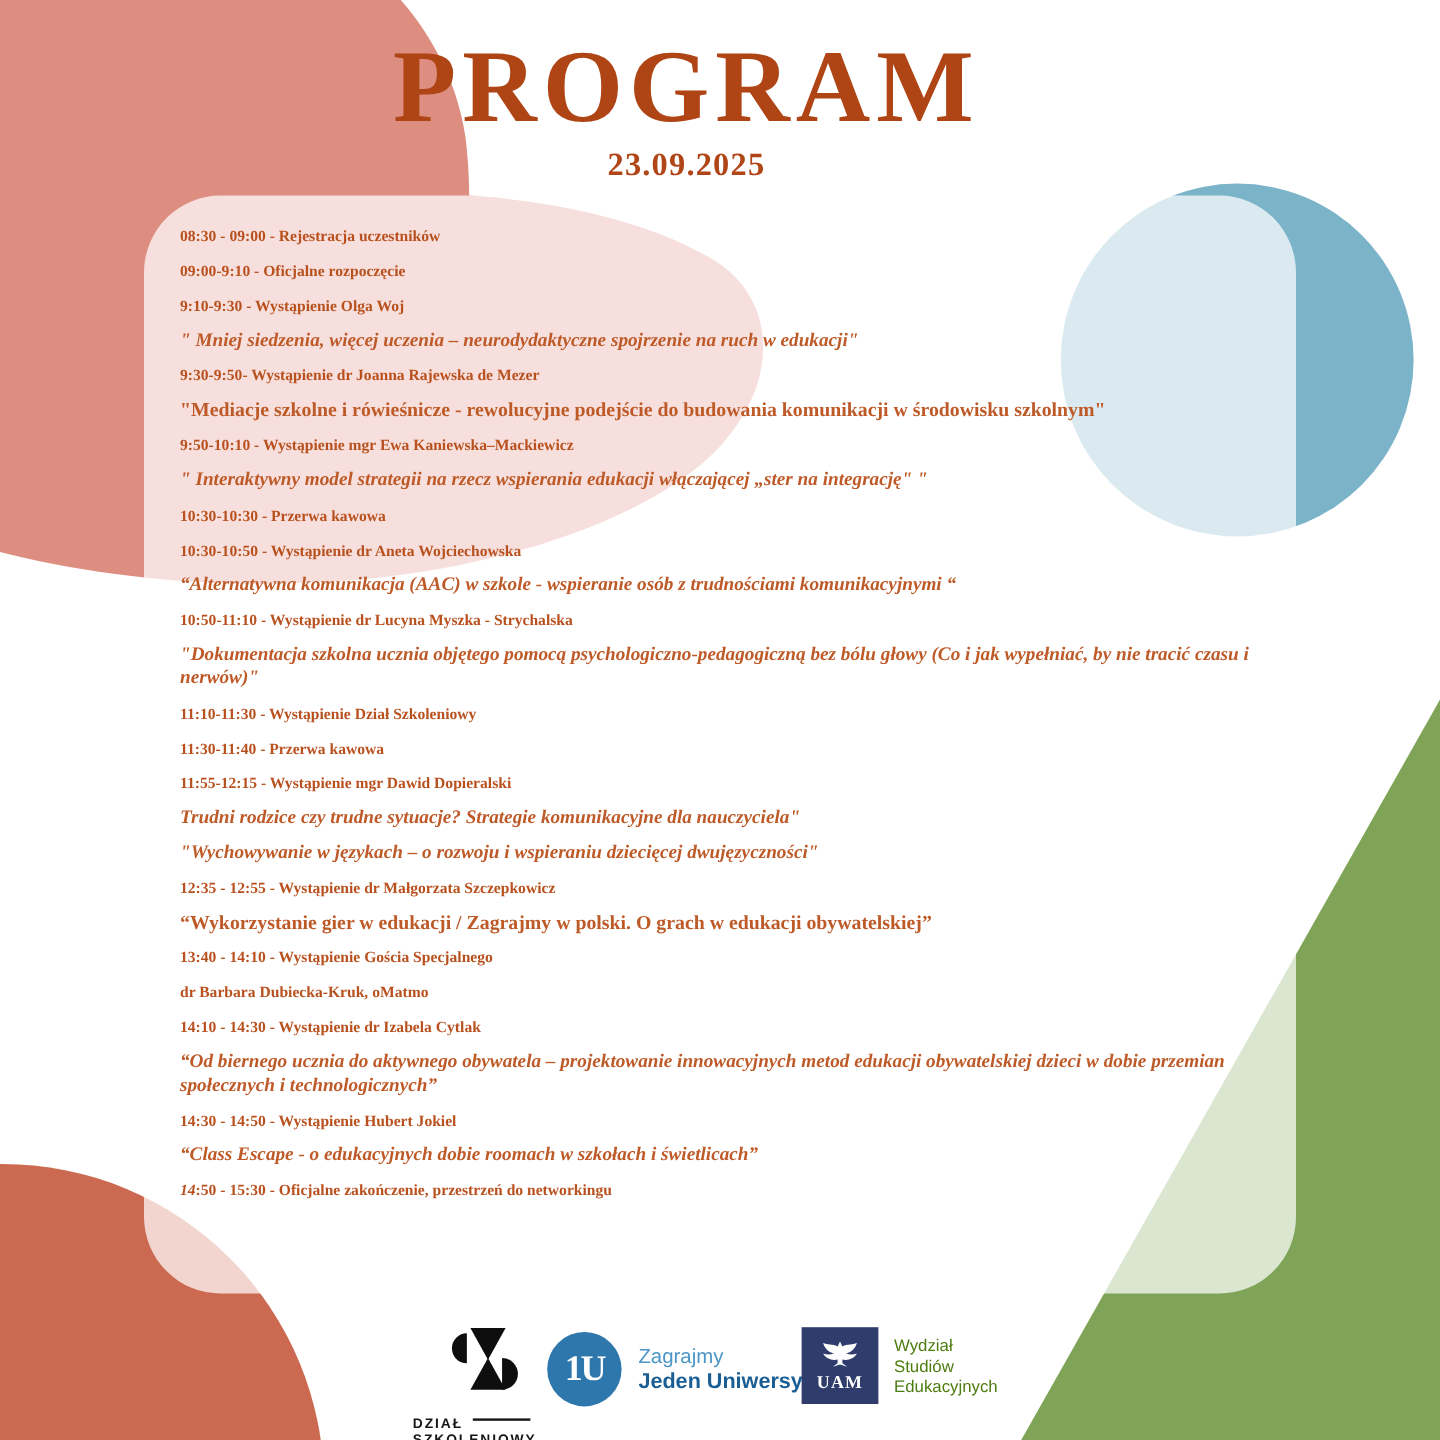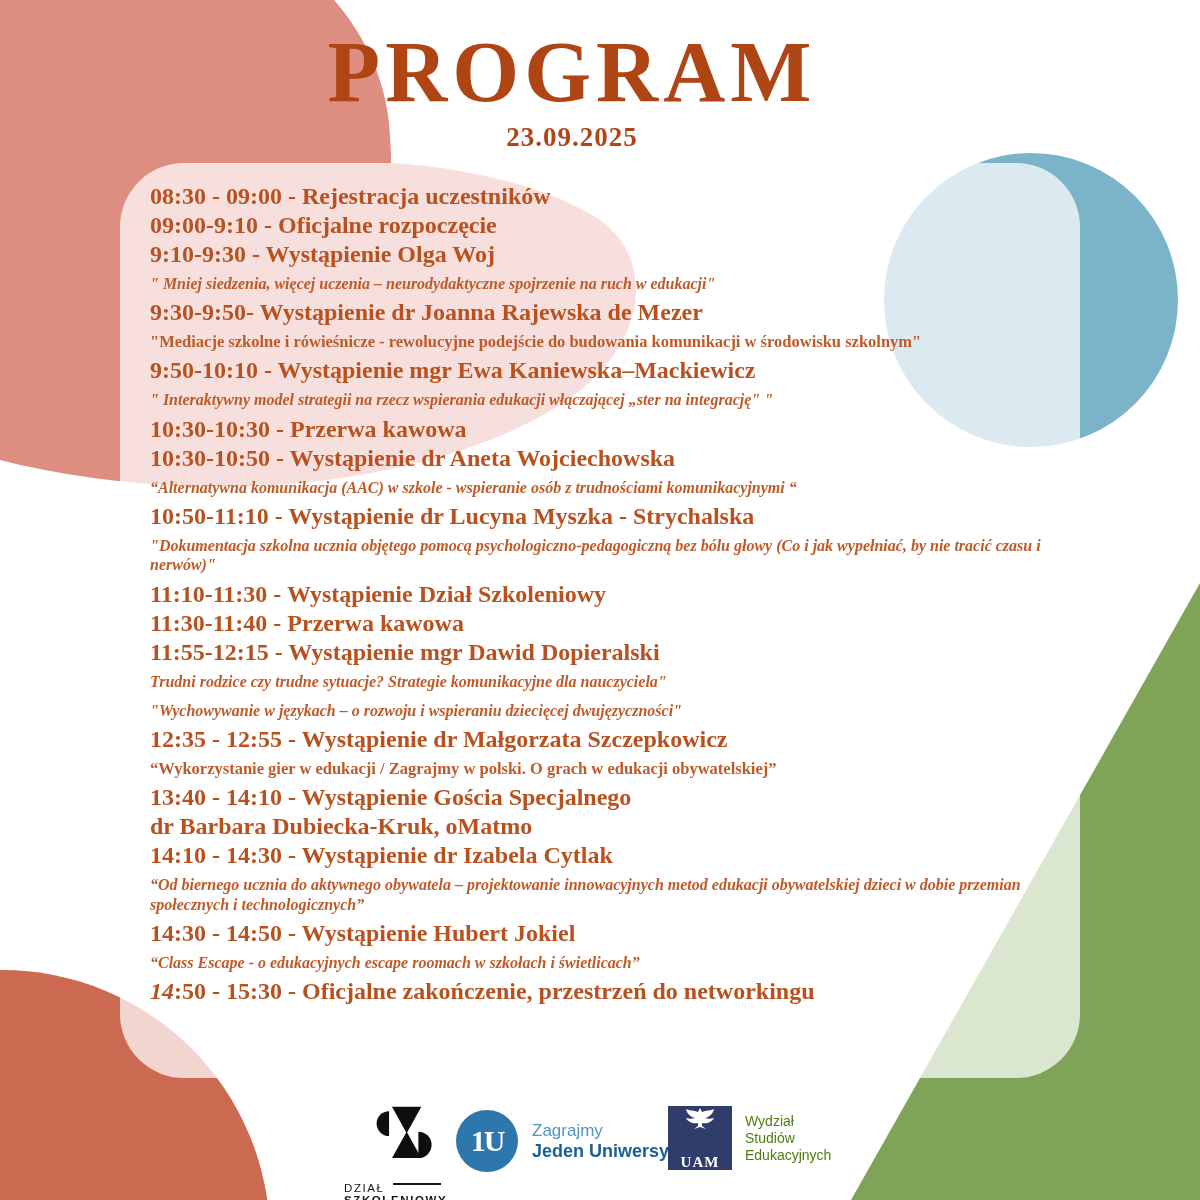--- a/index.html
+++ b/index.html
@@ -20,44 +20,44 @@
     font-size:86px;font-weight:bold;letter-spacing:5px;color:#AF4415;
     line-height:92px;margin:0;
   }
   #date{
     font-size:27px;font-weight:bold;letter-spacing:1px;color:#B04617;
     line-height:30px;margin-top:4px;
   }
   
   #schedule{position:absolute;left:150px;top:187px;width:897px;z-index:3}
   .s-item{margin-bottom:9.6px}
-  .s-time{font-weight:bold;font-size:24px;line-height:19.4px;color:#B9511F}
+  .s-time{font-weight:bold;font-size:13px;line-height:19.4px;color:#B9511F}
   .s-quote{font-weight:bold;font-style:italic;font-size:16px;line-height:19.6px;color:#BE5A28}
   .s-quote_up{font-weight:bold;font-size:16.5px;line-height:19.6px;color:#BE5A28}
   .s-pre{font-style:italic}
   
   #logos{position:absolute;left:0;top:1098px;width:1200px;height:102px;z-index:2;font-family:"Liberation Sans",sans-serif}
   .logo-dzial{position:absolute;left:342px;top:0;width:130px;color:#161616}
   .dz-glyph{position:absolute;left:28px;top:4px}
   .dz-cap{position:absolute;left:2px;top:80px;white-space:nowrap}
-  .dz-l1{font-size:11.5px;font-weight:normal;letter-spacing:1.6px;display:inline-block;vertical-align:middle}
+  .dz-l1{font-size:11.5px;font-weight:bold;letter-spacing:1.6px;display:inline-block;vertical-align:middle}
   .dz-rule{display:inline-block;vertical-align:middle;width:48px;border-top:2px solid #161616;margin-left:8px;margin-top:-8px}
   .dz-l2{position:absolute;left:2px;top:96px;font-size:11.5px;font-weight:bold;letter-spacing:1.6px;white-space:nowrap}
   .logo-fund{position:absolute;left:456px;top:12px;display:flex;align-items:center;gap:14px}
   .fund-mark{
     width:62px;height:62px;border-radius:50%;background:#2E77AC;color:#fff;
     display:flex;align-items:center;justify-content:center;
     font-family:"Liberation Serif",serif;font-weight:bold;font-size:30px;letter-spacing:-2px;
   }
   .fund-top{font-size:17px;color:#4D96C8;line-height:20px}
   .fund-bottom{font-size:18px;font-weight:bold;color:#1A5E94;line-height:21px}
   .logo-uam{position:absolute;left:668px;top:8px;display:flex;align-items:center;gap:13px}
   .uam-sq{
     width:64px;height:64px;background:#303C6B;display:flex;flex-direction:column;
-    align-items:center;justify-content:space-between;gap:2px;
+    align-items:center;justify-content:center;gap:2px;
   }
   .uam-mark{color:#fff;font-family:"Liberation Serif",serif;font-weight:bold;font-size:15px;letter-spacing:1px;line-height:15px}
   .uam-text div{font-size:14px;font-weight:normal;color:#4d7c0f;line-height:17px}
 </style>
 </head>
 <body>
 
 <svg id="bg-shapes" viewBox="0 0 1200 1200" aria-hidden="true">
 
   <path d="M0,0 L334,0 C362,32 382,72 388,115 C390,132 391,149 391,163
@@ -97,21 +97,21 @@
     <div class="s-item s-time">11:55-12:15 - Wystąpienie mgr Dawid Dopieralski</div>
     <div class="s-item s-quote">Trudni rodzice czy trudne sytuacje? Strategie komunikacyjne dla nauczyciela"</div>
     <div class="s-item s-quote">"Wychowywanie w językach – o rozwoju i wspieraniu dziecięcej dwujęzyczności"</div>
     <div class="s-item s-time">12:35 - 12:55 - Wystąpienie dr Małgorzata Szczepkowicz</div>
     <div class="s-item s-quote_up">“Wykorzystanie gier w edukacji / Zagrajmy w polski. O grach w edukacji obywatelskiej”</div>
     <div class="s-item s-time">13:40 - 14:10 - Wystąpienie Gościa Specjalnego</div>
     <div class="s-item s-time">dr Barbara Dubiecka-Kruk, oMatmo</div>
     <div class="s-item s-time">14:10 - 14:30 - Wystąpienie  dr Izabela Cytlak</div>
     <div class="s-item s-quote">“Od biernego ucznia do aktywnego obywatela – projektowanie innowacyjnych metod edukacji obywatelskiej dzieci w dobie przemian społecznych i technologicznych”</div>
     <div class="s-item s-time">14:30 - 14:50 - Wystąpienie Hubert Jokiel</div>
-    <div class="s-item s-quote">“Class Escape - o edukacyjnych escape roomach w szkołach i świetlicach”</div>
+    <div class="s-item s-quote">“Class Escape - o edukacyjnych dobie roomach w szkołach i świetlicach”</div>
     <div class="s-item s-time"><span class="s-pre">14</span>:50 - 15:30 - Oficjalne zakończenie, przestrzeń do networkingu</div>
   </div>
 
 <div id="logos">
 
   <div class="logo-dzial">
     <svg class="dz-glyph" width="66" height="74" viewBox="0 0 90 100">
       <path d="M26,12 A17,17 0 0 0 26,46 Z" fill="#0E0E0E"></path>
       <polygon points="30,6 70,6 50,42" fill="#0E0E0E"></polygon>
       <polygon points="30,76 70,76 50,40" fill="#0E0E0E"></polygon>

